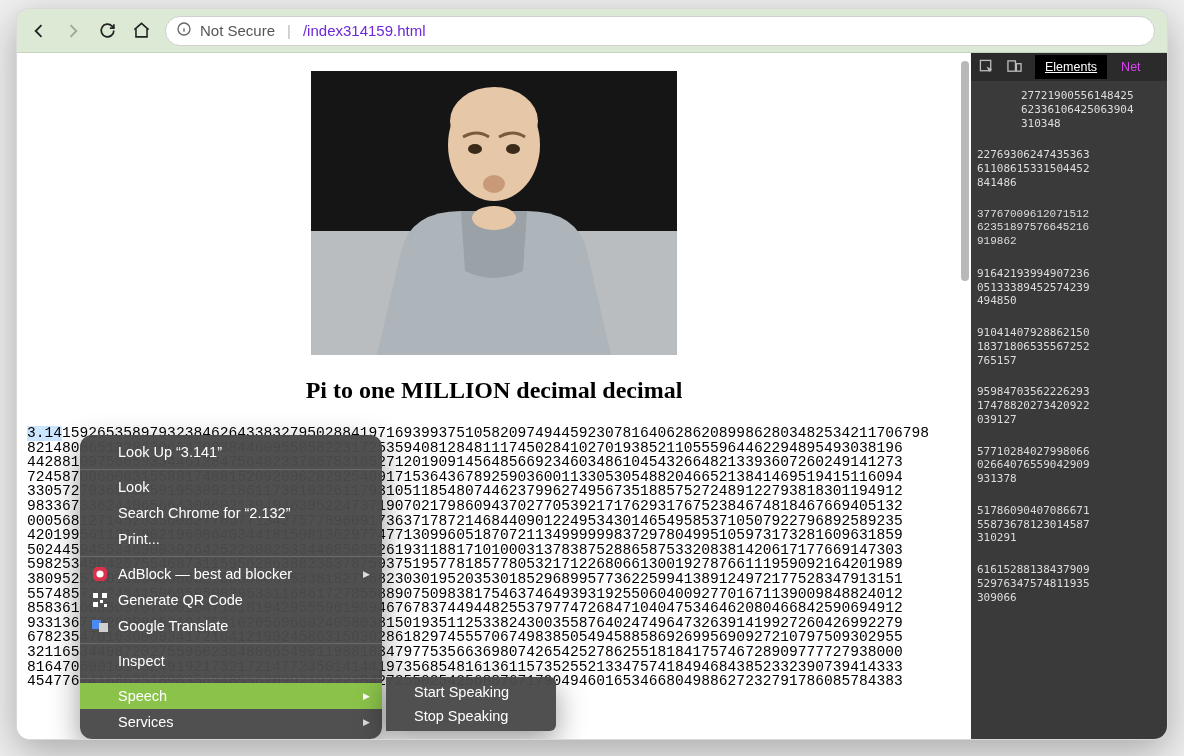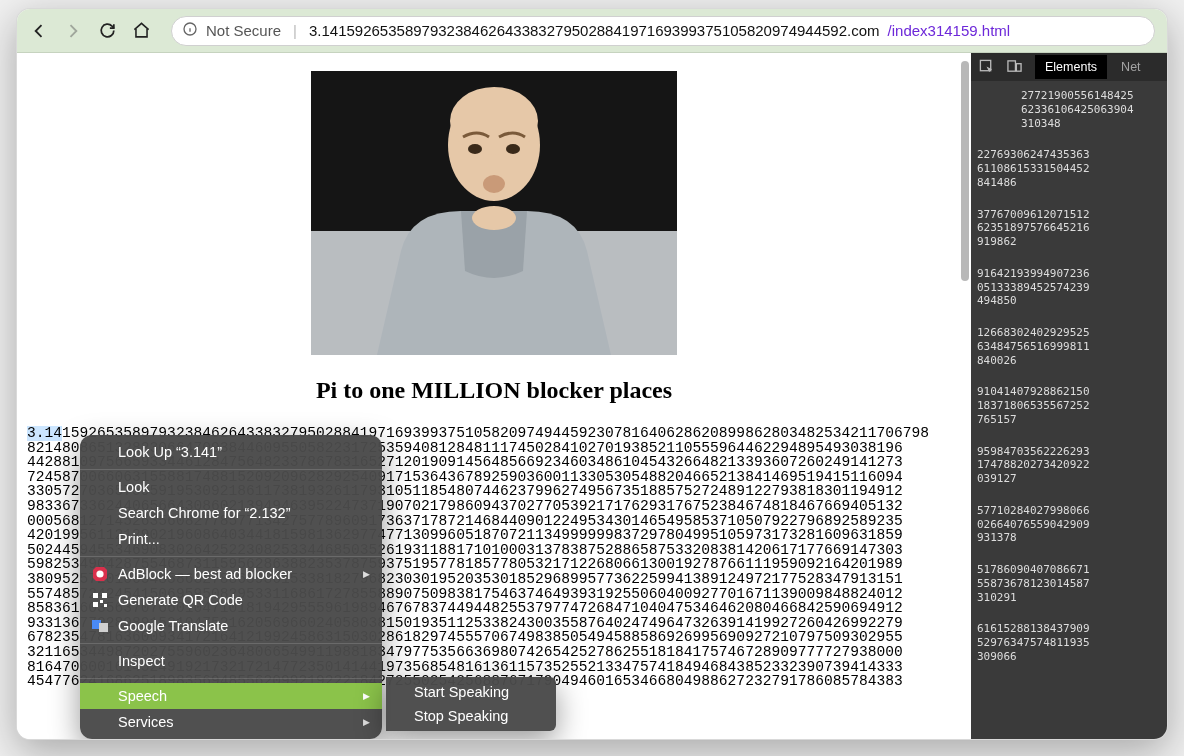--- a/index.html
+++ b/index.html
@@ -1,19 +1,19 @@
 <!DOCTYPE html>
 <html><head>
 <meta charset="utf-8">
 <style>
 * { margin: 0; padding: 0; box-sizing: border-box; }
 body { font-family: -apple-system, BlinkMacSystemFont, "Segoe UI", Arial, sans-serif; background: #f0f0f0; width: 1184px; height: 756px; overflow: hidden; position: relative; }
 .window { position: absolute; left: 16px; top: 8px; width: 1152px; height: 732px; background: #fff; border-radius: 14px; box-shadow: 0 12px 40px rgba(0,0,0,0.3); overflow: hidden; border: 1px solid rgba(0,0,0,0.15); }
 
-.toolbar { height: 44px; background: #dce9d5; display: flex; align-items: center; padding: 0 12px; gap: 20px; border-bottom: 1px solid #c6d3bf; }
+.toolbar { height: 44px; background: #dce9d5; display: flex; align-items: center; padding: 0 12px; gap: 14px; border-bottom: 1px solid #c6d3bf; }
 .nav-buttons { display: flex; gap: 14px; align-items: center; }
 .nav-icon { width: 20px; height: 20px; display: flex; align-items: center; justify-content: center; color: #222; cursor: pointer; }
 .addr-bar { flex: 1; height: 30px; background: #fff; border-radius: 16px; display: flex; align-items: center; padding: 0 10px; font-size: 15px; color: #555; gap: 8px; overflow: hidden; white-space: nowrap; border: 1px solid #d0d0d0; }
 .addr-sep { color: #bbb; margin: 0 4px; }
 .addr-host { color: #111; }
 .addr-path { color: #6d28d9; }
 
 .content-wrap { position: absolute; left: 0; top: 44px; right: 196px; bottom: 0; overflow: hidden; background: #fff; }
 .scroller { position: absolute; right: 2px; top: 8px; width: 8px; height: 220px; background: rgba(0,0,0,0.28); border-radius: 4px; }
 
@@ -33,22 +33,22 @@
 .ctx-item.selected { background: #8bc34a; }
 .ctx-item.selected.has-sub::after { color: #fff; }
 .ctx-icon { position: absolute; left: 12px; width: 16px; height: 16px; }
 
 .sub-menu { position: absolute; left: 369px; top: 668px; width: 170px; background: rgba(74,74,74,0.97); border-radius: 0 6px 6px 0; box-shadow: 0 10px 30px rgba(0,0,0,0.4); font-size: 14.5px; color: #fff; z-index: 51; padding: 3px 0; }
 .sub-item { padding: 4px 8px 4px 28px; cursor: pointer; }
 
 .devtools { position: absolute; right: 0; top: 44px; width: 196px; bottom: 0; background: #3a3a3a; color: #ccc; font-family: Menlo, monospace; font-size: 11px; overflow: hidden; }
 .dt-tabs { height: 28px; background: #2b2b2b; display: flex; align-items: center; padding: 0 8px; gap: 12px; font-family: -apple-system, sans-serif; font-size: 12.5px; }
 .dt-tabs .icon-btn { width: 16px; height: 16px; color: #bbb; }
-.dt-tab { color: #a3a3a3; padding: 5px 2px; }
-.dt-tab.active { color: #fff; background: #000; padding: 5px 10px; border-radius: 0; }
+.dt-tab { color: #d946ef; padding: 5px 2px; }
+.dt-tab.active { color: #fff; background: #000; padding: 5px 10px; border-radius: 0; text-decoration: underline; }
 .dt-body { padding: 8px 6px; }
 .dt-block { margin-bottom: 18px; color: #ddd; line-height: 1.25; word-break: break-all; }
 </style>
 </head>
 <body>
 
 <div class="window">
 
   <div class="toolbar">
     <div class="nav-buttons">
@@ -78,21 +78,20 @@
     <div class="addr-bar">
       <span>
         <svg viewBox="0 0 24 24" width="16" height="16" fill="none" stroke="#666" stroke-width="2">
             <circle cx="12" cy="12" r="9"></circle>
             <line x1="12" y1="8" x2="12" y2="8"></line>
             <line x1="12" y1="11" x2="12" y2="16"></line>
           </svg>
       </span>
       <span>Not Secure</span>
       <span class="addr-sep">|</span>
-      <span class="addr-host">3.141592653589793238462643383279502884197169399375105820974944592.com</span>
         <span class="addr-path">/index314159.html</span>
     </div>
   </div>
 
   <div class="content-wrap">
     <div class="scroller"></div>
     <div class="hero">
       <svg width="366" height="284" viewBox="0 0 366 284">
         <rect width="366" height="160" fill="#151515"></rect>
         <rect y="160" width="366" height="124" fill="#b9bdc0"></rect>
@@ -101,21 +100,21 @@
         <ellipse cx="164" cy="78" rx="7" ry="5" fill="#3a2a1a"></ellipse>
         <ellipse cx="202" cy="78" rx="7" ry="5" fill="#3a2a1a"></ellipse>
         <path d="M152 66 q14 -8 26 0" fill="none" stroke="#7a5a3a" stroke-width="3"></path>
         <path d="M188 66 q14 -8 26 0" fill="none" stroke="#7a5a3a" stroke-width="3"></path>
         <ellipse cx="183" cy="113" rx="11" ry="9" fill="#c99a78"></ellipse>
         <path d="M90 180 Q100 140 150 140 L216 140 Q266 140 276 180 L300 284 L66 284 Z" fill="#aeb5ba"></path>
         <path d="M150 140 L216 140 L212 200 Q183 214 154 200 Z" fill="#9aa2a8"></path>
         <ellipse cx="183" cy="147" rx="22" ry="12" fill="#e6c8a8"></ellipse>
       </svg>
     </div>
-    <div class="title">Pi to one MILLION blocker places</div>
+    <div class="title">Pi to one MILLION decimal decimal</div>
     <div class="digits" id="digits"><span class="row"><span class="hl">3.14</span>159265358979323846264338327950288419716939937510582097494459230781640628620899862803482534211706798</span><span class="row">8214808651328230664709384460955058223172535940812848111745028410270193852110555964462294895493038196</span><span class="row">4428810975665933446128475648233786783165271201909145648566923460348610454326648213393607260249141273</span><span class="row">7245870066063155881748815209209628292540917153643678925903600113305305488204665213841469519415116094</span><span class="row">3305727036575959195309218611738193261179310511854807446237996274956735188575272489122793818301194912</span><span class="row">9833673362440656643086021394946395224737190702179860943702770539217176293176752384674818467669405132</span><span class="row">0005681271452635608277857713427577896091736371787214684409012249534301465495853710507922796892589235</span><span class="row">4201995611212902196086403441815981362977477130996051870721134999999837297804995105973173281609631859</span><span class="row">5024459455346908302642522308253344685035261931188171010003137838752886587533208381420617177669147303</span><span class="row">5982534904287554687311595628638823537875937519577818577805321712268066130019278766111959092164201989</span><span class="row">3809525720106548586327886593615338182796823030195203530185296899577362259941389124972177528347913151</span><span class="row">5574857242454150695950829533116861727855889075098381754637464939319255060400927701671139009848824012</span><span class="row">8583616035637076601047101819429555961989467678374494482553797747268471040475346462080466842590694912</span><span class="row">9331367702898915210475216205696602405803815019351125338243003558764024749647326391419927260426992279</span><span class="row">6782354781636009341721641219924586315030286182974555706749838505494588586926995690927210797509302955</span><span class="row">3211653449872027559602364806654991198818347977535663698074265425278625518184175746728909777727938000</span><span class="row">8164706001614524919217321721477235014144197356854816136115735255213347574184946843852332390739414333</span><span class="row">4547762416862518983569485562099219222184272550254256887671790494601653466804988627232791786085784383</span></div>
   </div>
 
   <div class="ctx-menu">
     <div style="height:4px"></div>
     <div class="ctx-item">
         <span>Look Up “3.141”</span>
       </div>
     <div class="ctx-sep"></div>
     <div class="ctx-item">
@@ -188,29 +187,26 @@
       <span class="dt-tab active">Elements</span>
       <span class="dt-tab">Net</span>
     </div>
     <div class="dt-body" id="dt-body">
         <div class="dt-block" style="white-space: pre-line; margin-left: 44px;">27721900556148425
 62336106425063904
 310348</div>
         <div class="dt-block" style="white-space: pre-line;">22769306247435363
 61108615331504452
 841486</div>
-        <div class="dt-block" style="white-space: pre-line;">37767009612071512
+        <div class="dt-block" style="white-space: pre-line; font-family: Liberation Mono, monospace;">37767009612071512
 62351897576645216
 919862</div>
         <div class="dt-block" style="white-space: pre-line;">91642193994907236
 05133389452574239
 494850</div>
-        <div class="dt-block" style="white-space: pre-line;">12668302402929525
-63484756516999811
-840026</div>
         <div class="dt-block" style="white-space: pre-line;">91041407928862150
 18371806535567252
 765157</div>
         <div class="dt-block" style="white-space: pre-line;">95984703562226293
 17478820273420922
 039127</div>
         <div class="dt-block" style="white-space: pre-line;">57710284027998066
 02664076559042909
 931378</div>
         <div class="dt-block" style="white-space: pre-line;">51786090407086671

